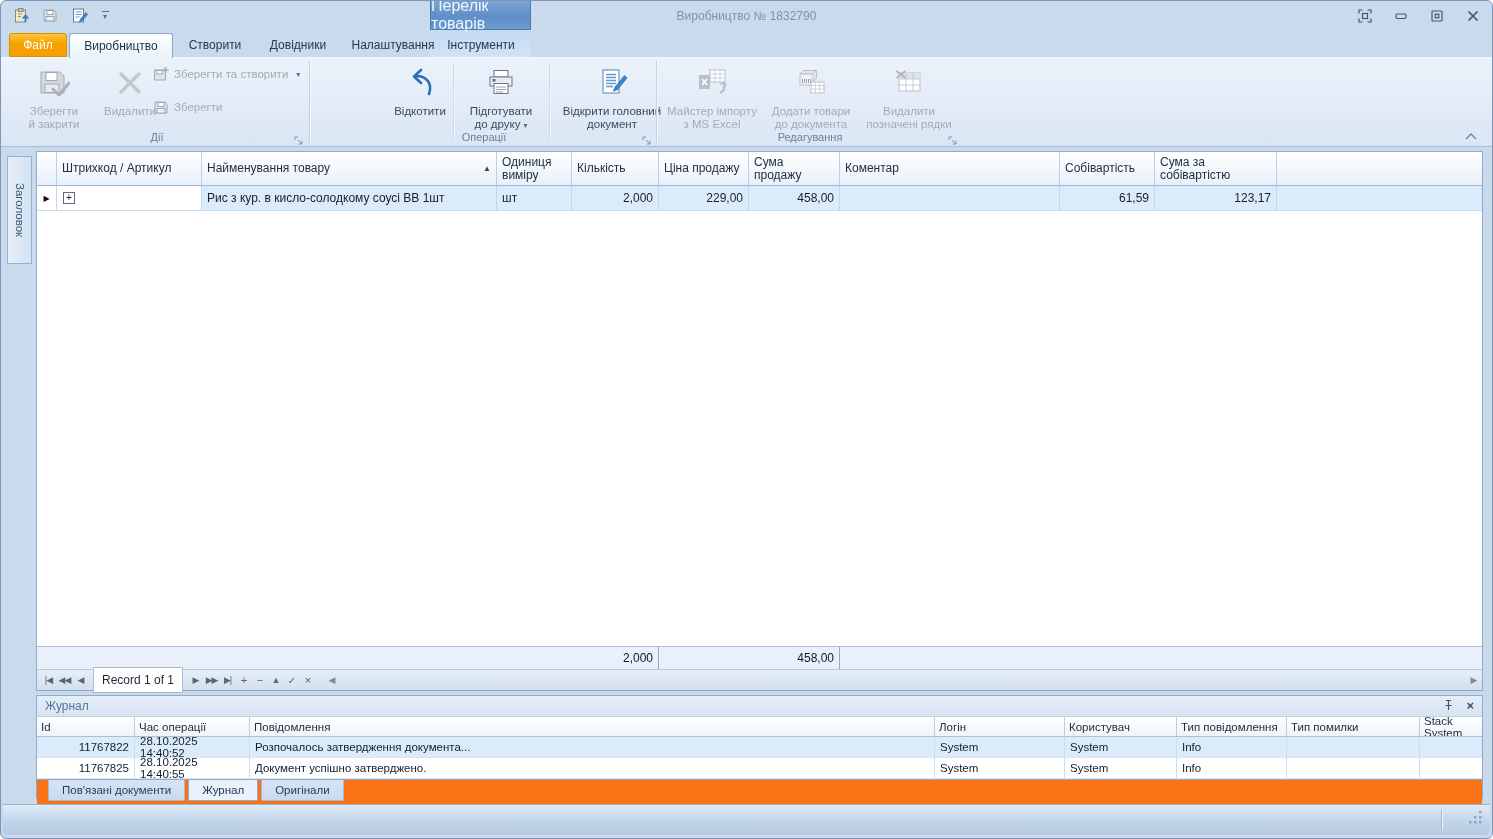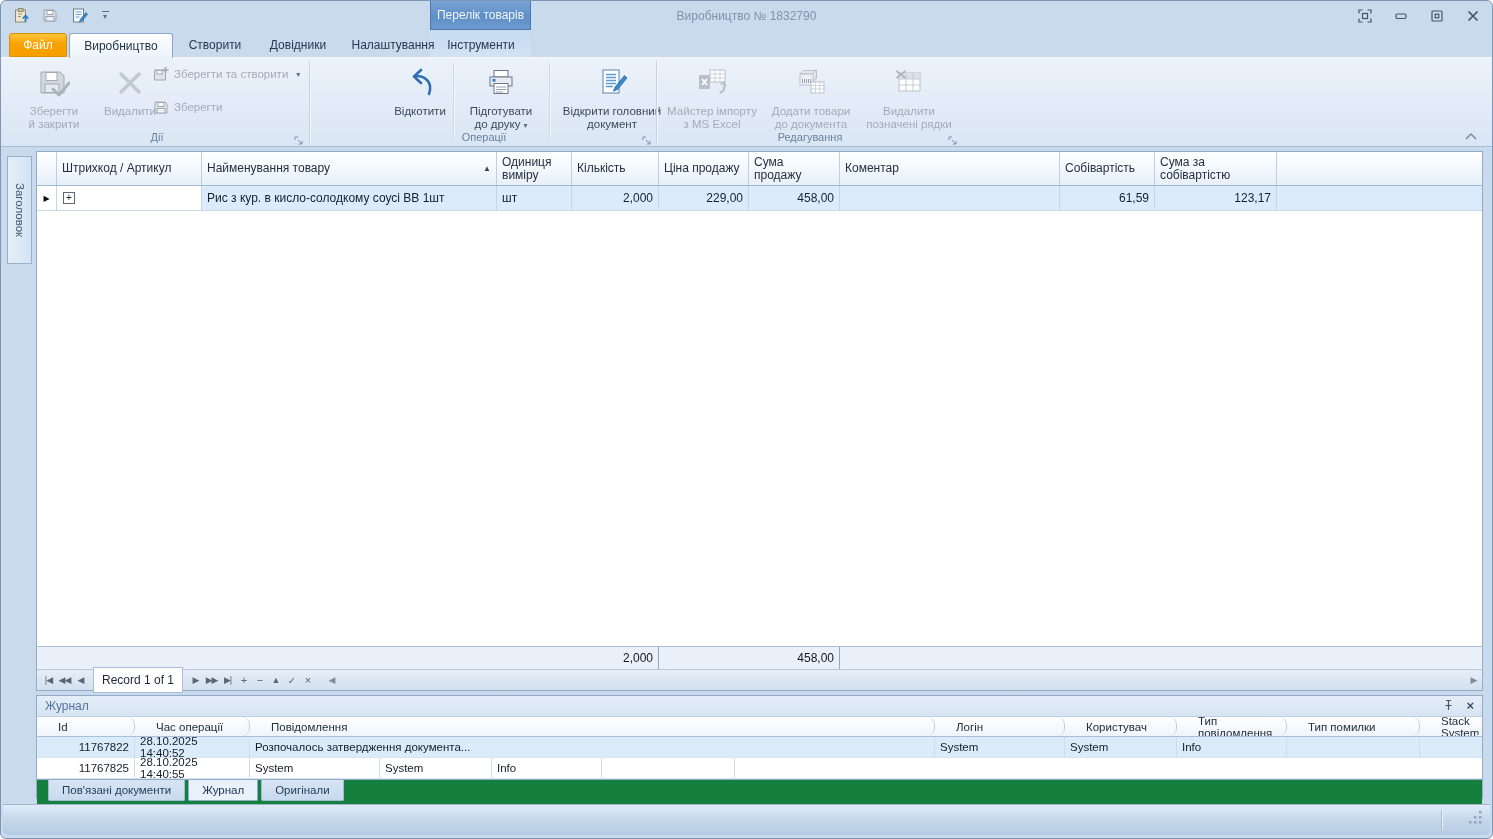--- a/index.html
+++ b/index.html
@@ -12,21 +12,21 @@
   .title{position:absolute;left:0;right:0;top:0;height:30px;display:flex;align-items:center;
          justify-content:center;color:#7e93ae;font-size:12px;pointer-events:none;}
   .qat{position:absolute;left:10px;top:4px;display:flex;gap:9px;align-items:center;z-index:3;}
   .qbtn{width:20px;height:20px;display:flex;align-items:center;justify-content:center;}
   .qat-dd{display:flex;flex-direction:column;align-items:center;width:14px;color:#5a6e88;}
   .qat-dd .bar{width:7px;border-top:1px solid #5a6e88;margin-bottom:1px;}
   .qat-dd .gl{font-size:8px;line-height:7px;}
   .ctx-header{position:absolute;left:429px;top:0;width:101px;height:29px;
       background:linear-gradient(#7aa3d6,#5f8fc6 55%,#6d9bd0);
       border:1px solid #4a7ab2;border-top:none;border-radius:0 0 0 0;box-sizing:border-box;
-      display:flex;align-items:center;justify-content:center;color:#eef5fd;font-size:12px;z-index:2;}
+      display:flex;align-items:center;justify-content:center;color:#eef5fd;font-size:16px;z-index:2;}
   .winbtns{position:absolute;right:12px;top:7px;display:flex;gap:21px;align-items:center;z-index:3;}
   .wbtn{width:15px;height:15px;display:flex;align-items:center;justify-content:center;}
 
   
   .tabrow{position:absolute;left:0;top:30px;width:100%;height:26px;}
   .ctx-bg{position:absolute;left:429px;top:0;width:101px;height:26px;
           background:linear-gradient(#c6dbf2,#d2e2f3);}
   .tab{position:absolute;top:2px;height:24px;display:flex;align-items:center;justify-content:center;
        font-size:12px;color:#243a52;box-sizing:border-box;border-radius:3px 3px 0 0;}
   .tab-file{left:8px;width:58px;background:linear-gradient(#ffc53a,#f6a200 45%,#f5a000);
@@ -102,28 +102,28 @@
 
   
   .journal{position:absolute;left:35px;top:694px;width:1447px;height:104px;background:#fff;
       border:1px solid #91abc9;box-sizing:border-box;display:flex;flex-direction:column;}
   .jcaption{height:20px;flex:none;background:linear-gradient(#e4eef8,#d7e4f2);display:flex;align-items:center;
       padding:0 8px;font-size:12px;color:#54749e;border-bottom:1px solid #bdd0e4;}
   .jcap-icons{margin-left:auto;display:flex;gap:12px;align-items:center;}
   .jclose{font-size:13px;font-weight:bold;color:#3d4f66;line-height:12px;}
   .jhead{display:flex;height:19px;flex:none;background:linear-gradient(#ffffff,#eef4fb);
       border-bottom:1px solid #a9c0dc;font-size:11.5px;color:#22303e;}
-  .jh{box-sizing:border-box;border-right:1px solid #bccfe4;display:flex;align-items:center;padding:0 21px;overflow:hidden;border-radius:8px;}
+  .jh{box-sizing:border-box;border-right:1px solid #bccfe4;display:flex;align-items:center;padding:0 4px;overflow:hidden;}
   .jrow{display:flex;height:20px;flex:none;font-size:11.5px;color:#141e29;border-bottom:1px solid #d7e4f2;}
   .jc{box-sizing:border-box;border-right:1px solid #cdddee;display:flex;align-items:center;padding:0 5px;overflow:hidden;}
   .jsel{background:#dcebfa;}
   .w-j0{width:98px;flex:none;} .w-j1{width:115px;flex:none;} .w-j2{width:685px;flex:none;}
   .w-j3{width:130px;flex:none;}.w-j4{width:112px;flex:none;} .w-j5{width:110px;flex:none;}
   .w-j6{width:133px;flex:none;}.w-j7{flex:1 1 auto;border-right:none !important;}
-  .jtabs{margin-top:auto;height:24px;flex:none;background:#15803d;border-top:1px solid #91abc9;
+  .jtabs{margin-top:auto;height:24px;flex:none;background:#f97316;border-top:1px solid #91abc9;
       display:flex;align-items:flex-start;padding-left:11px;gap:3px;}
   .jtab{height:21px;display:flex;align-items:center;padding:0 13px;font-size:11.5px;color:#23415f;
       background:linear-gradient(#d7e4f3,#c9daee);border:1px solid #a3bbd6;border-top:none;
       border-radius:0 0 2px 2px;box-sizing:border-box;}
   .jtab-active{background:#e9f1fb;border-color:#91abc9;color:#1c3350;}
 
   
   .statusbar{position:absolute;left:2px;right:2px;bottom:3px;height:30px;
       background:linear-gradient(#e0ebf7,#c2d5e9 55%,#b6cbe4);border-top:1px solid #9db5d2;
       border-radius:0 0 5px 5px;}
@@ -463,20 +463,21 @@
       <div class="jc w-j2">Розпочалось затвердження документа...</div>
       <div class="jc w-j3">System</div>
       <div class="jc w-j4">System</div>
       <div class="jc w-j5">Info</div>
       <div class="jc w-j6"></div>
       <div class="jc w-j7"></div>
     </div>
     <div class="jrow">
       <div class="jc w-j0 num">11767825</div>
       <div class="jc w-j1">28.10.2025 14:40:55</div>
+      <div class="jc w-j2">Документ успішно затверджено.</div>
       <div class="jc w-j3">System</div>
       <div class="jc w-j4">System</div>
       <div class="jc w-j5">Info</div>
       <div class="jc w-j6"></div>
       <div class="jc w-j7"></div>
     </div>
     <div class="jtabs">
       <div class="jtab">Пов'язані документи</div>
       <div class="jtab jtab-active">Журнал</div>
       <div class="jtab">Оригінали</div>

